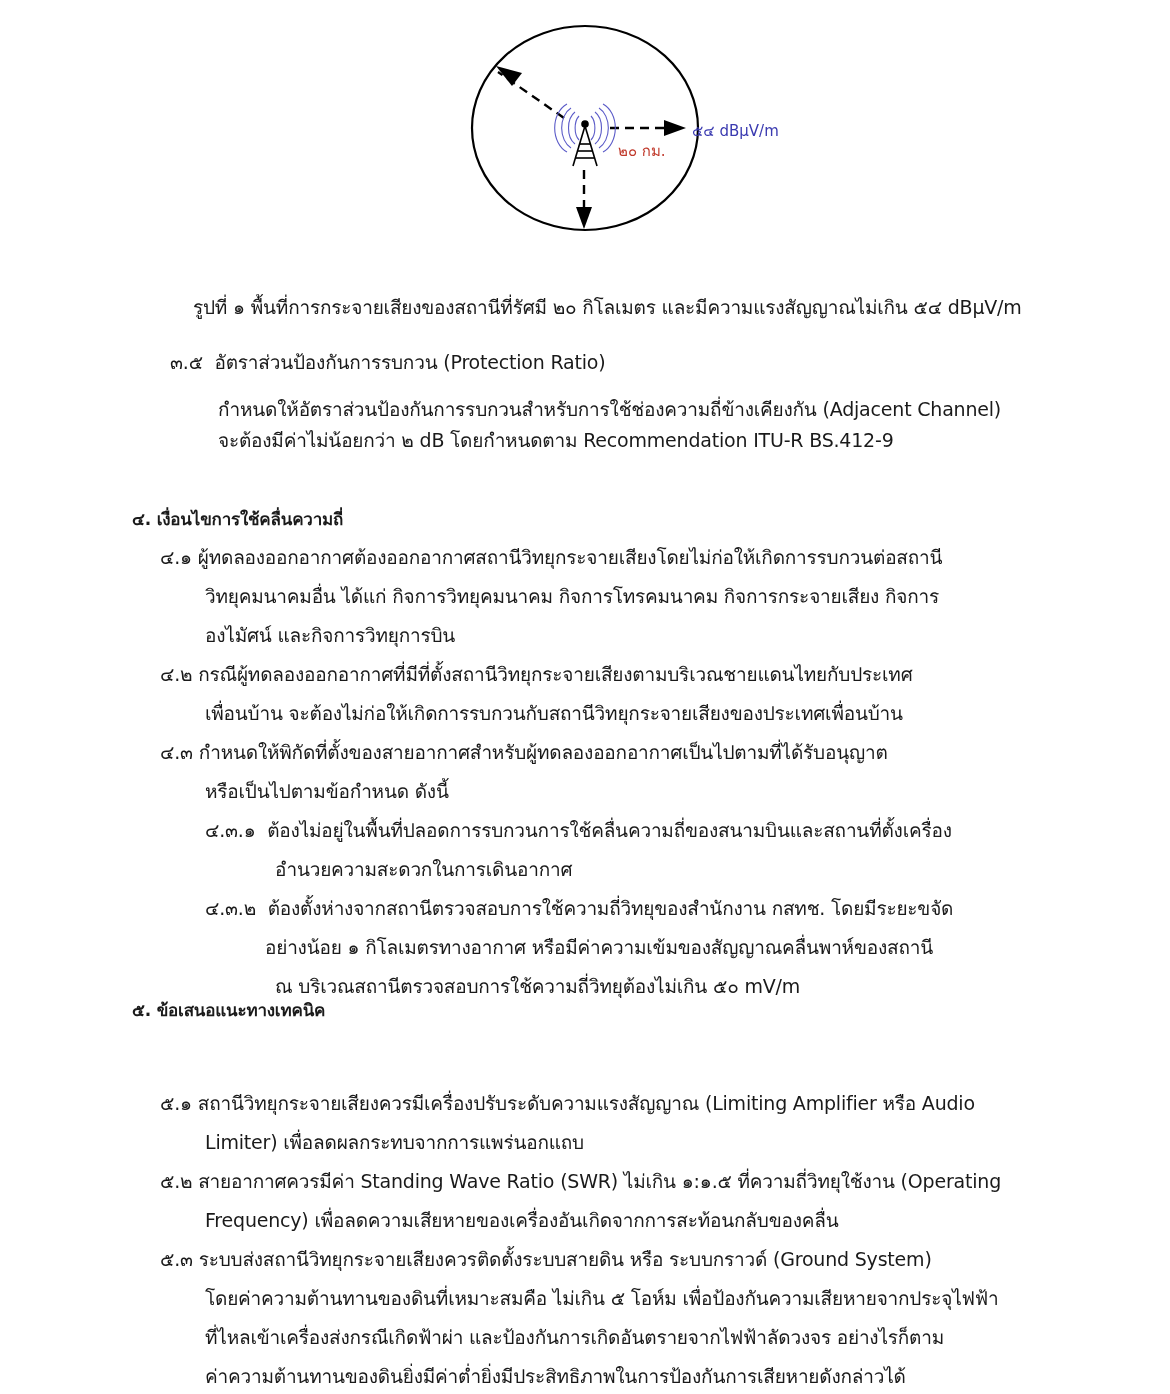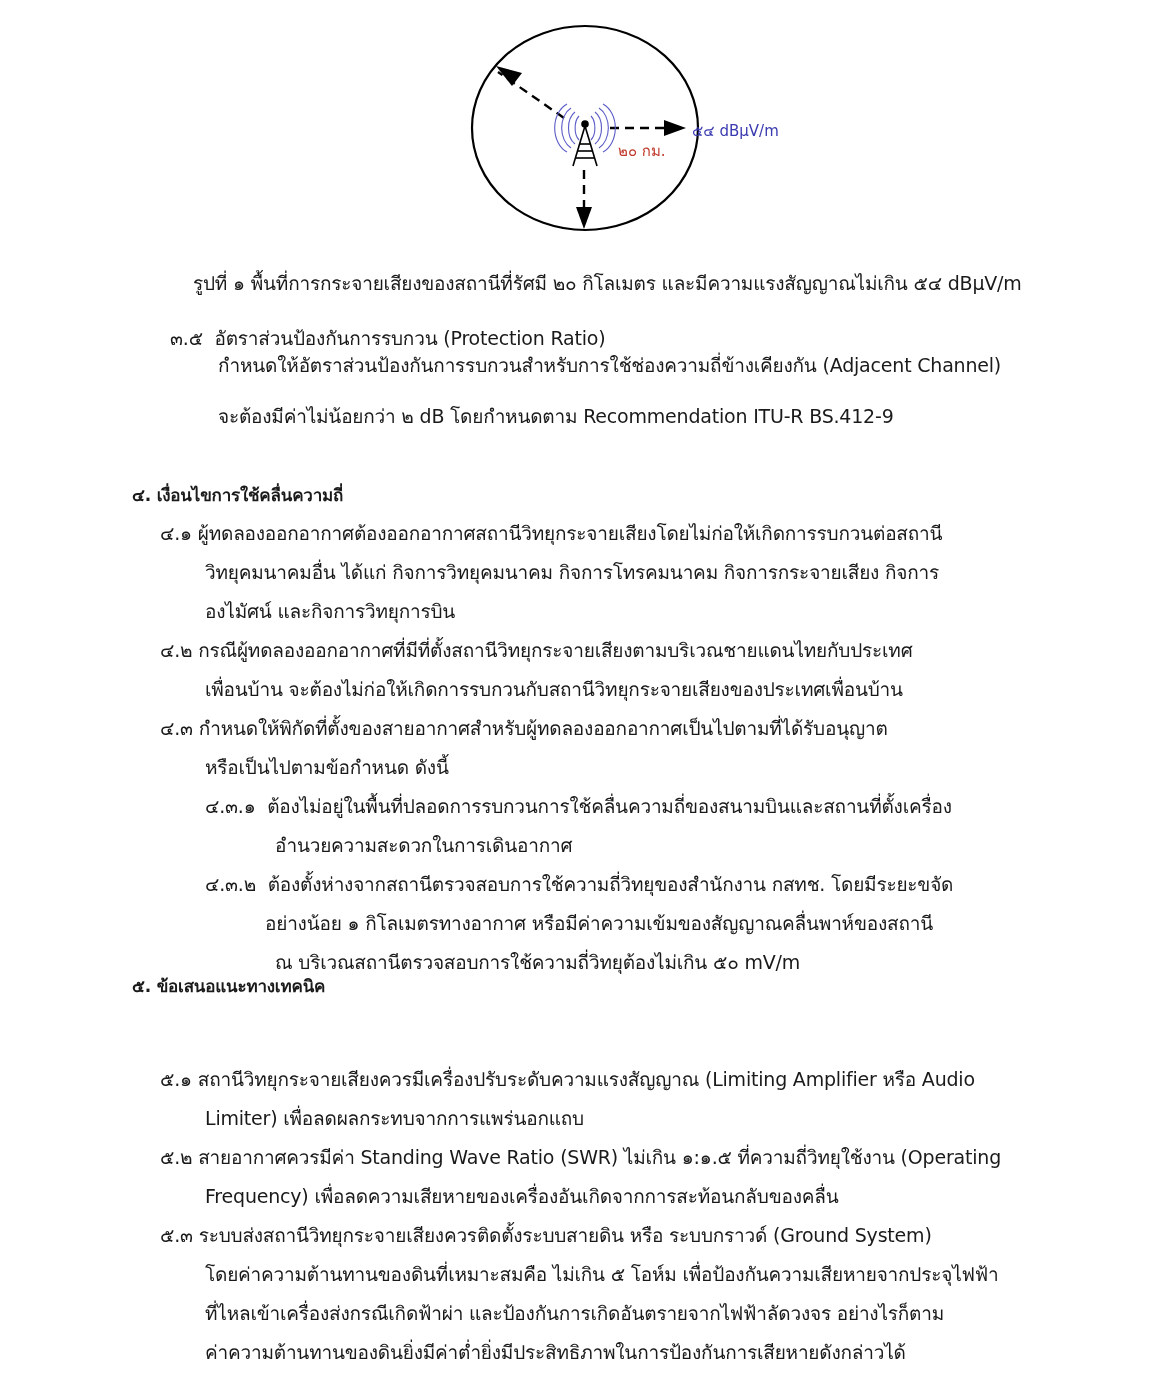--- a/index.html
+++ b/index.html
@@ -2,21 +2,21 @@
 <html><head>
 <meta charset="utf-8">
 <style>
   html, body { margin: 0; padding: 0; background: #ffffff; }
   body {
     width: 1170px; height: 1394px; position: relative; overflow: hidden;
     font-family: "DejaVu Sans", "Liberation Sans", sans-serif;
     color: #1a1a1a;
   }
   .diagram { position: absolute; left: 460px; top: 20px; width: 360px; height: 230px; }
-  .line { position: absolute; white-space: nowrap; font-size: 19px; line-height: 26px; letter-spacing: -0.2px; }
+  .line { position: absolute; white-space: nowrap; font-size: 19px; line-height: 26px; letter-spacing: -0.2px; margin-top: 24px; }
   .caption { left: 193px; top: 270px; }
   .heading { font-weight: bold; font-size: 17px; }
 </style>
 </head>
 <body>
 
 <svg class="diagram" viewBox="0 0 360 230" xmlns="http://www.w3.org/2000/svg">
   <defs>
     <marker id="arrowhead" markerWidth="10" markerHeight="10" refX="9" refY="5" orient="auto" markerUnits="userSpaceOnUse">
       <path d="M0,0 L18,5 L0,10 Z" transform="scale(0.55,1)" fill="#000"></path>
@@ -50,21 +50,21 @@
     <line x1="118" y1="131" x2="132" y2="131"></line>
     <line x1="116" y1="138" x2="134" y2="138"></line>
   </g>
   <text x="158" y="136" font-family="DejaVu Sans, sans-serif" font-size="15" fill="#c0392b">๒๐ กม.</text>
   <text x="232" y="116" font-family="DejaVu Sans, sans-serif" font-size="15" fill="#3a3ab0">๕๔ dBµV/m</text>
 </svg>
 
 <div class="line caption">รูปที่ ๑ พื้นที่การกระจายเสียงของสถานีที่รัศมี ๒๐ กิโลเมตร และมีความแรงสัญญาณไม่เกิน ๕๔ dBµV/m</div>
 
 <div class="line" style="left:170px; top:325px;"><span>๓.๕</span>&nbsp;&nbsp;<span>อัตราส่วนป้องกันการรบกวน (Protection Ratio)</span></div>
-<div class="line" style="left:218px; top:352px;">กำหนดให้อัตราส่วนป้องกันการรบกวนสำหรับการใช้ช่องความถี่ข้างเคียงกัน (Adjacent Channel)</div>
+<div class="line" style="left:218px; top:372px;">กำหนดให้อัตราส่วนป้องกันการรบกวนสำหรับการใช้ช่องความถี่ข้างเคียงกัน (Adjacent Channel)</div>
 <div class="line" style="left:218px; top:403px;">จะต้องมีค่าไม่น้อยกว่า ๒ dB โดยกำหนดตาม Recommendation ITU-R BS.412-9</div>
 
 <div class="line heading" style="left:132px; top:482px;">๔. เงื่อนไขการใช้คลื่นความถี่</div>
 
 <div class="line" style="left:160px; top:520px;text-align:right;"><span>๔.๑</span> <span>ผู้ทดลองออกอากาศต้องออกอากาศสถานีวิทยุกระจายเสียงโดยไม่ก่อให้เกิดการรบกวนต่อสถานี</span></div>
 <div class="line" style="left:205px; top:559px;">วิทยุคมนาคมอื่น ได้แก่ กิจการวิทยุคมนาคม กิจการโทรคมนาคม กิจการกระจายเสียง กิจการ</div>
 <div class="line" style="left:205px; top:598px;">องไมัศน์ และกิจการวิทยุการบิน</div>
 
 <div class="line" style="left:160px; top:637px;"><span>๔.๒</span> <span>กรณีผู้ทดลองออกอากาศที่มีที่ตั้งสถานีวิทยุกระจายเสียงตามบริเวณชายแดนไทยกับประเทศ</span></div>
 <div class="line" style="left:205px; top:676px;">เพื่อนบ้าน จะต้องไม่ก่อให้เกิดการรบกวนกับสถานีวิทยุกระจายเสียงของประเทศเพื่อนบ้าน</div>

